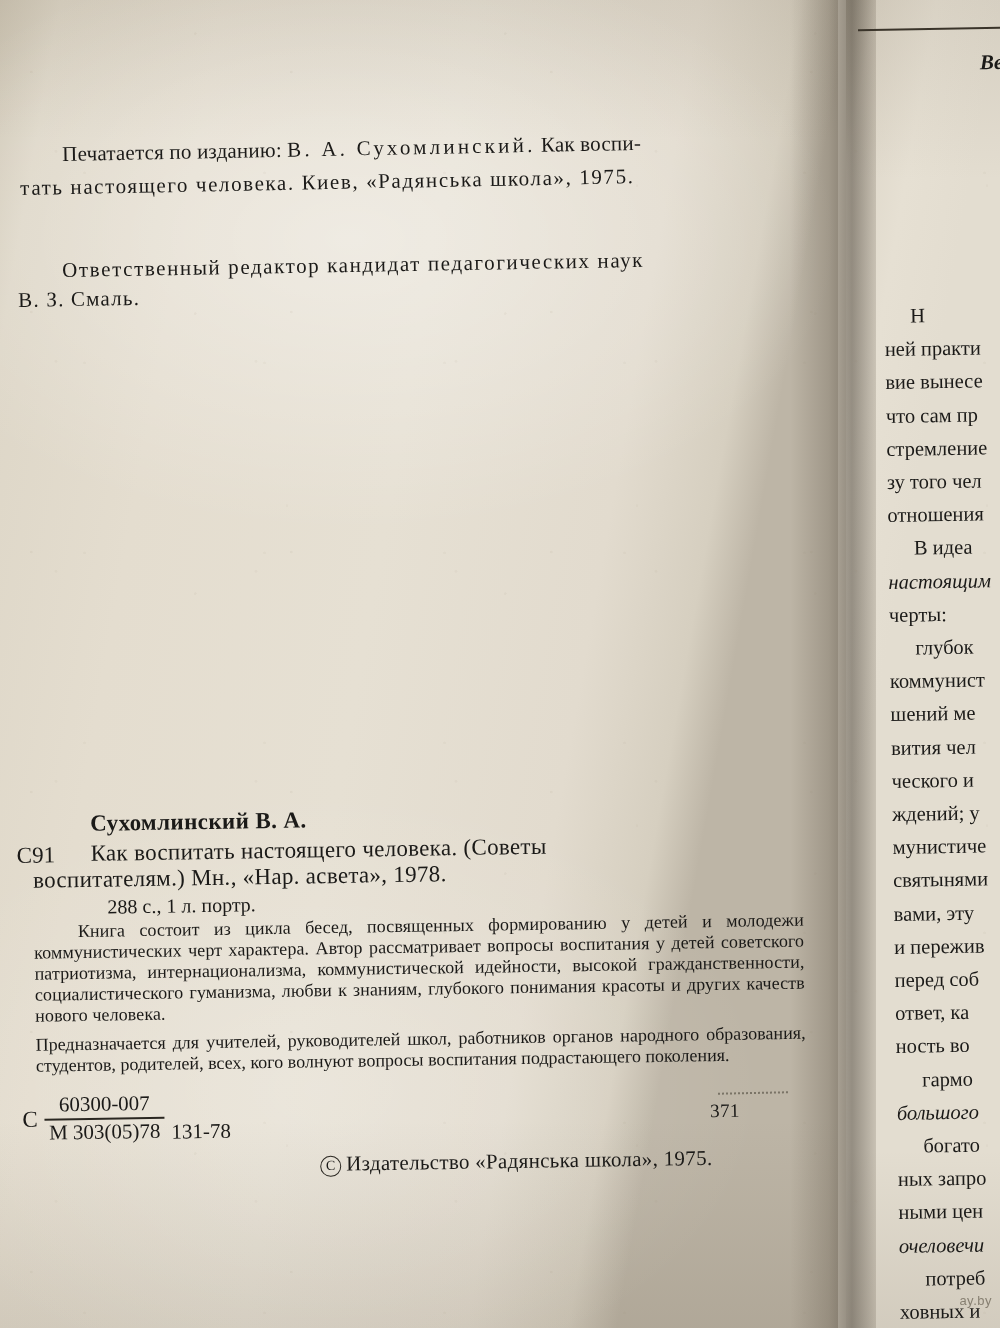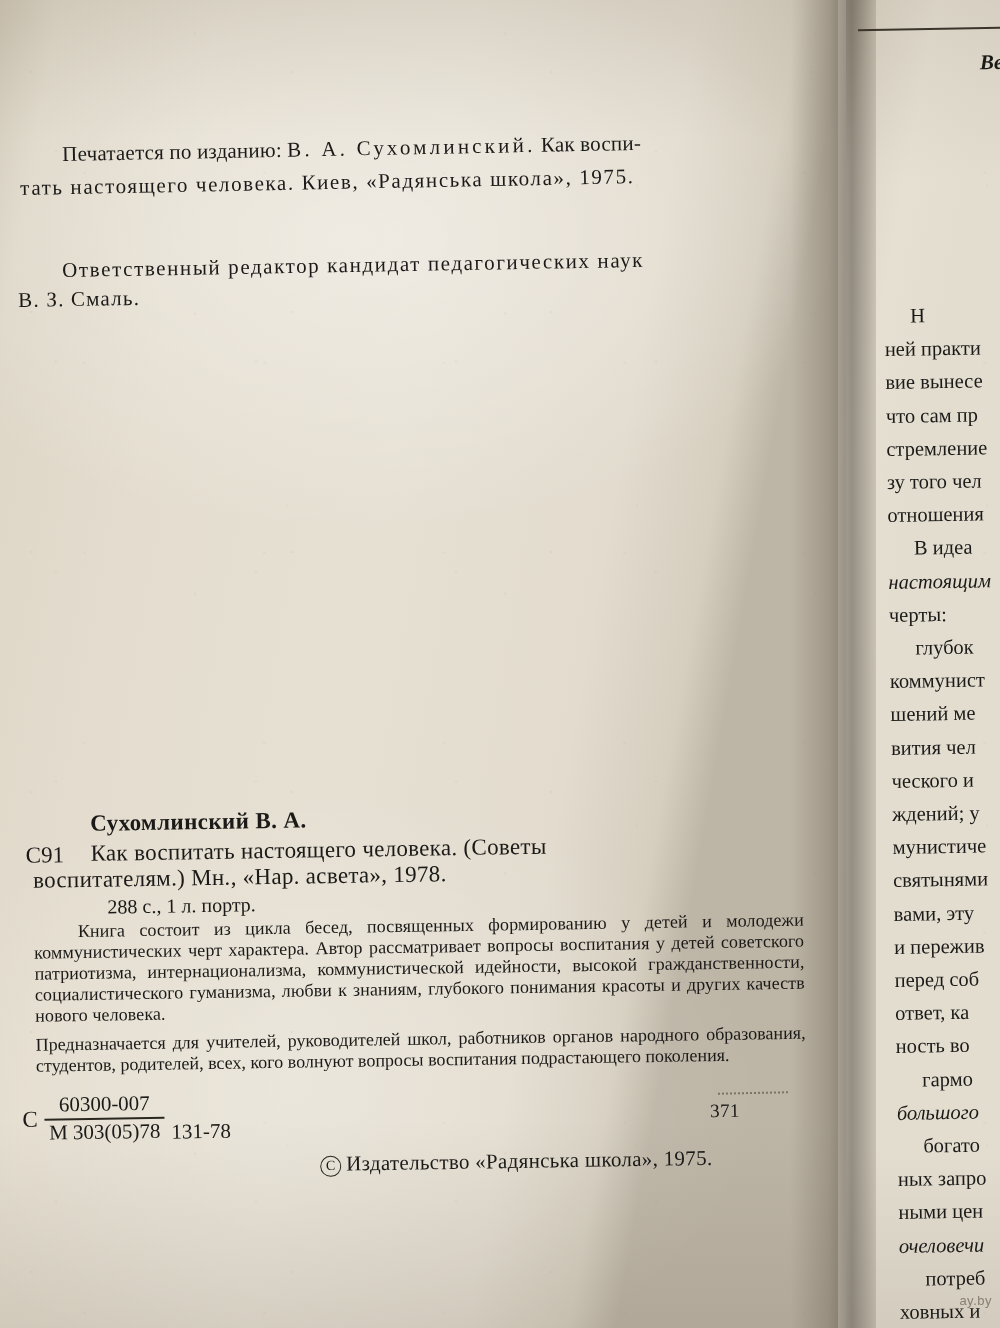--- a/index.html
+++ b/index.html
@@ -100,21 +100,21 @@
     transform-origin: left top;
   }
   .cat-author {
     margin-left: 74px;
     font-size: 23px;
     font-weight: bold;
     letter-spacing: 0.4px;
   }
   .cat-index {
     position: absolute;
-    left: 9px; top: 31px;
+    left: 0px; top: 31px;
     font-size: 23px;
   }
   .cat-title {
     margin-left: 74px;
     margin-top: 4px;
     font-size: 23px;
     letter-spacing: 0.3px;
     white-space: nowrap;
   }
   .cat-title2 {

